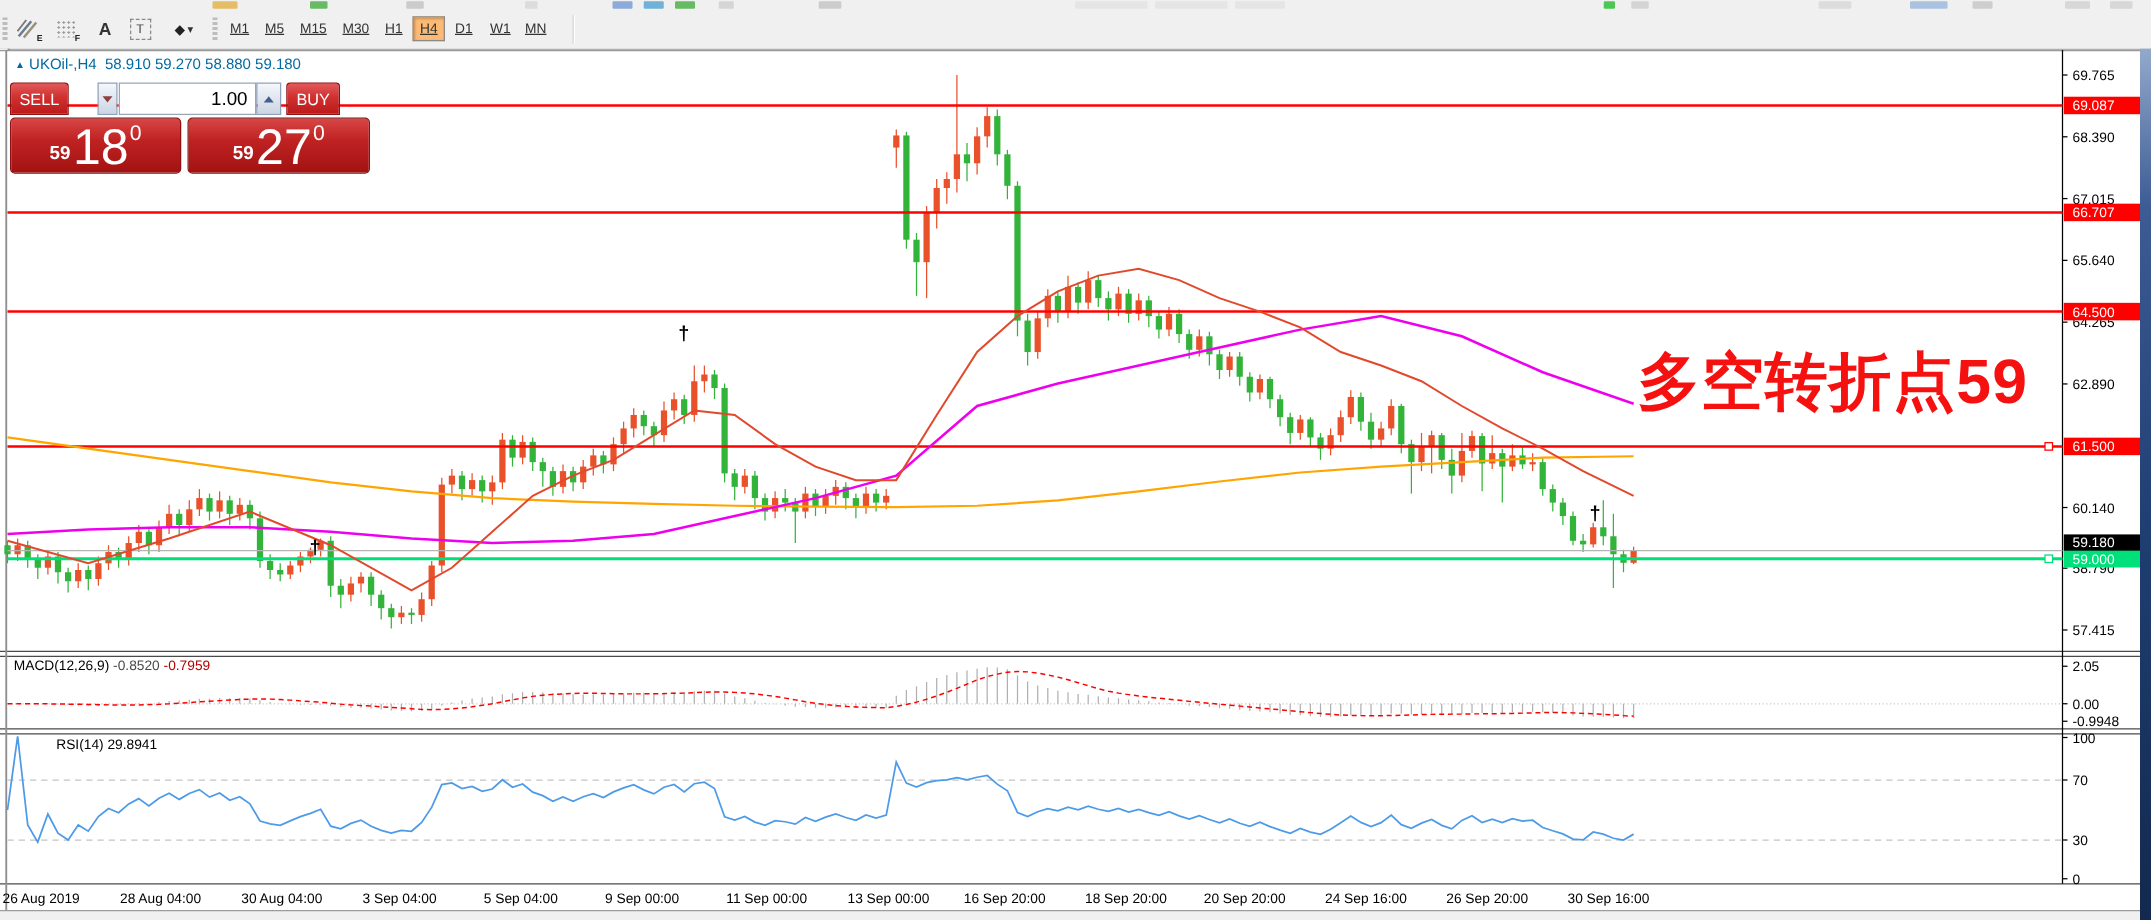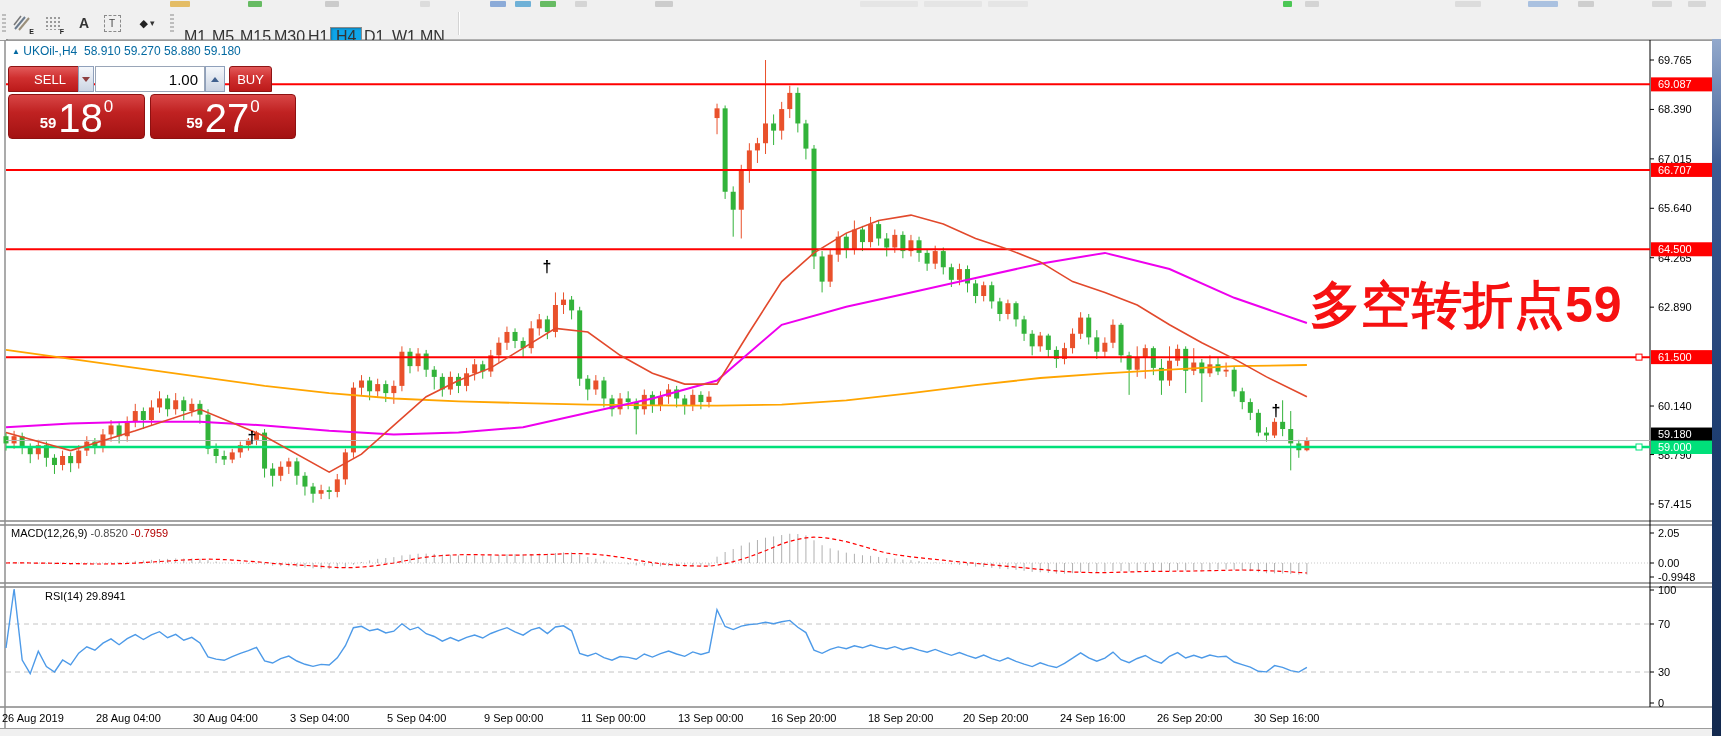--- a/index.html
+++ b/index.html
@@ -13,23 +13,23 @@
   .grip{position:absolute;top:6px;width:4px;height:19px;
         background:repeating-linear-gradient(180deg,#bdbdbd 0 2px,#f0f0f0 2px 4px);}
   .tbicon{position:absolute;top:4px;width:24px;height:22px;display:flex;align-items:center;justify-content:center;
           color:#333;font-size:13px;}
   .sub-letter{position:absolute;right:0;bottom:-1px;font-size:7px;color:#222;font-weight:bold;}
   .dashedbox{width:15px;height:15px;border:1px dashed #8a8a8a;display:flex;align-items:center;justify-content:center;
              font-size:10px;color:#444;}
   .gridico{width:15px;height:14px;
      background-image:radial-gradient(#9a9a9a 1px, transparent 1px);background-size:4px 4px;position:relative;}
   .caret{font-size:9px;color:#333;margin-left:2px;}
-  .tf{position:absolute;top:19px;height:18px;line-height:18px;padding:0 5px;font-size:16px;color:#333;
+  .tf{position:absolute;top:5px;height:18px;line-height:18px;padding:0 5px;font-size:11px;color:#333;
       border:1px solid transparent;cursor:default;text-decoration:underline;}
-  .tf.active{background:#0ea5e9;border:1px solid #8a8a8a;box-shadow:inset 1px 1px 2px rgba(0,0,0,.25);text-align:center;}
+  .tf.active{background:#fdba74;border:1px solid #8a8a8a;box-shadow:inset 1px 1px 2px rgba(0,0,0,.25);text-align:center;}
   .vsep{position:absolute;top:4px;width:1px;height:23px;background:#d4d4d4;border-right:1px solid #fff;}
   
   #chart-left-edge{left:0;top:39px;width:6px;height:697px;background:#f0f0f0;border-right:2px solid #8f8f8f;}
   #blue-strip{left:1712px;top:39px;width:9px;height:697px;
       background:linear-gradient(180deg,#93a9cc 0%,#3d5c94 18%,#1f3f72 55%,#13294e 100%);}
   #bottom-strip{left:0;top:728px;width:1712px;height:8px;background:#f0f0f0;border-top:1px solid #9c9c9c;}
   
   #ohlc-header{left:12px;top:44px;font-size:12px;color:#0369a1;white-space:pre;}
   #ohlc-header .tri{font-size:8px;vertical-align:1px;}
   #annotation{left:1310px;top:272px;font-size:50px;font-weight:bold;color:#f61111;letter-spacing:1px;white-space:nowrap;}
@@ -703,21 +703,21 @@
       <text x="1157" y="682" font-size="11" fill="#000">26 Sep 20:00</text>
       <text x="1254" y="682" font-size="11" fill="#000">30 Sep 16:00</text>
     </g>
   </svg>
 <div id="blue-strip" class="abs"></div>
 <div id="bottom-strip" class="abs"></div>
 
 <div id="ohlc-header" class="abs"><span class="tri">▲</span> <span>UKOil-,H4</span>&nbsp;&nbsp;<span>58.910 59.270 58.880 59.180</span></div>
 
 <div id="trade-panel" class="abs">
-  <div class="tp-btn" style="left:0;width:84px">SELL</div>
+  <div class="tp-btn" style="left:0;width:47px">SELL</div>
   <div class="spin" style="left:70px;width:16px">
       <div class="t-dn"></div>
     </div>
   <input id="vol-input" readonly="" value="1.00" style="">
   <div class="spin" style="left:197px;width:20px">
       <div class="t-up"></div>
     </div>
   <div class="tp-btn" style="left:221px;width:43px">BUY</div>
   <div class="price-box" style="left:0;width:137px">
     <span class="small">59</span>

